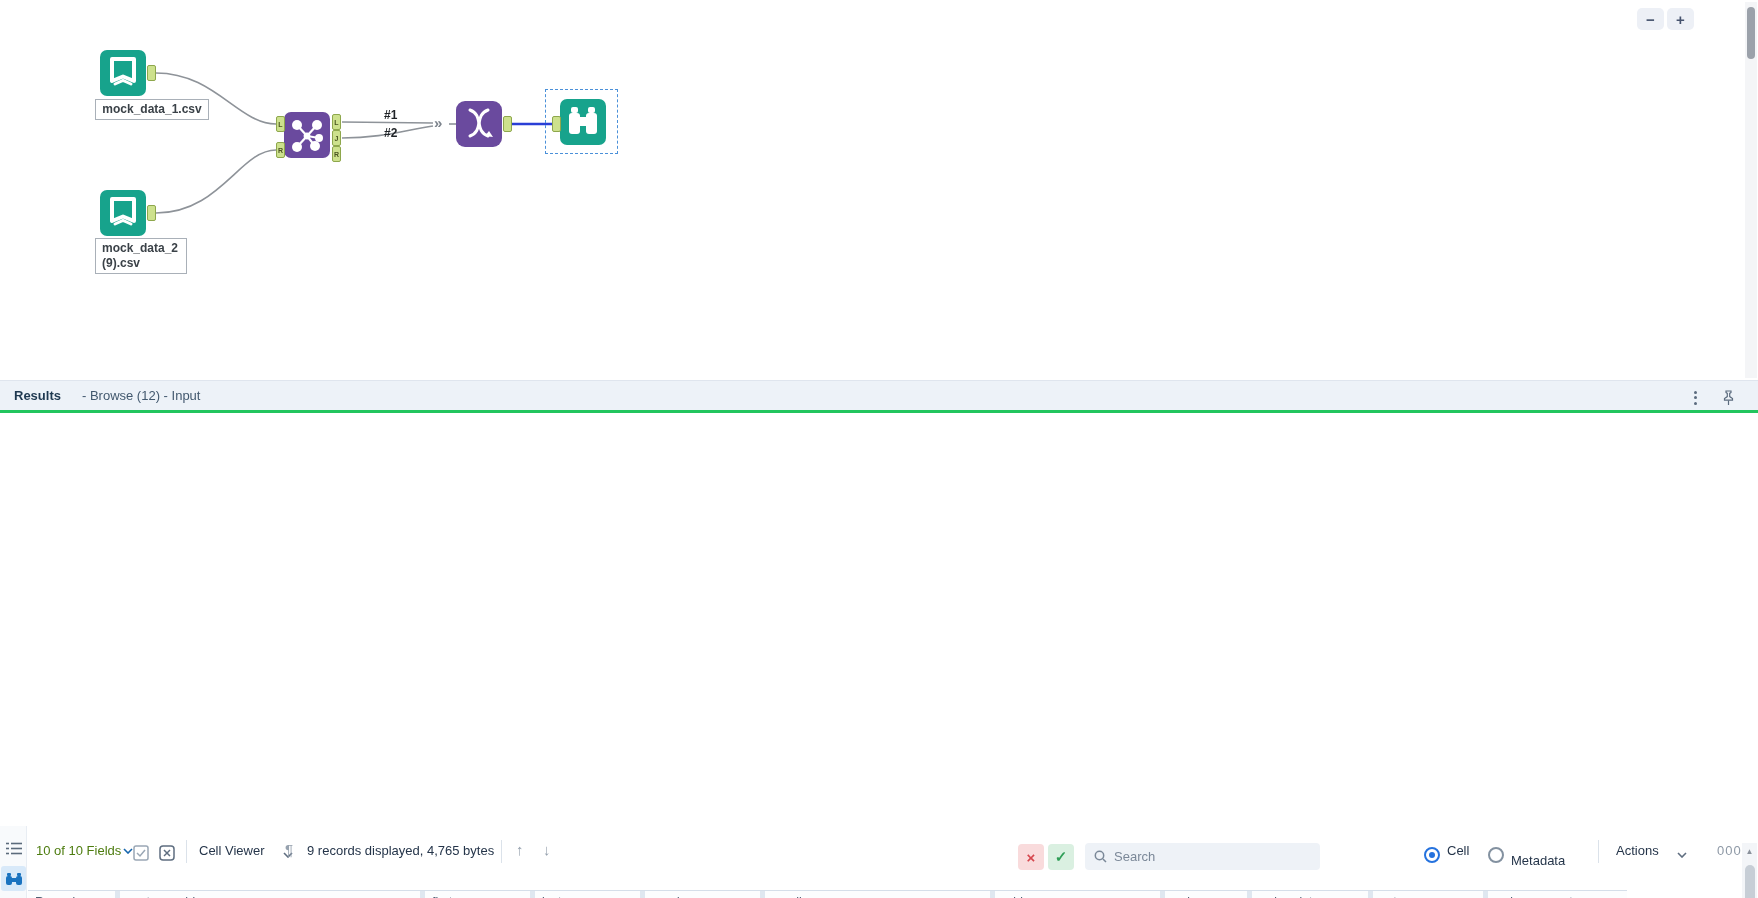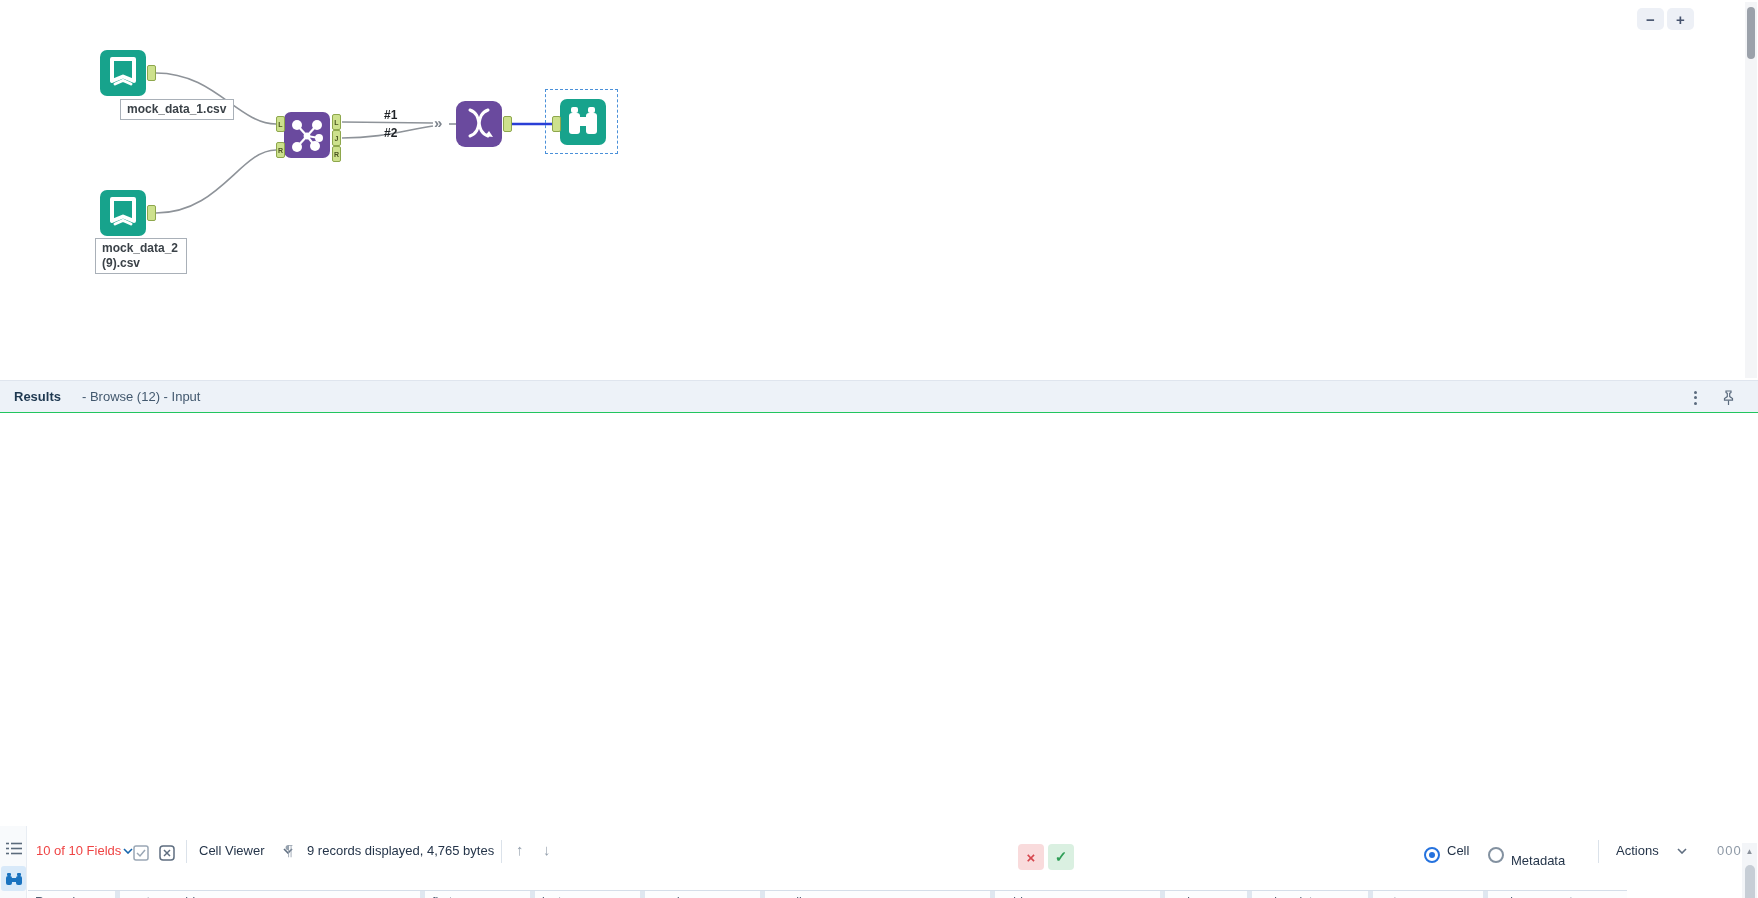--- a/index.html
+++ b/index.html
@@ -21,38 +21,38 @@
                 font-size:12px; font-weight:600; padding:2px 6px; white-space:pre-line; line-height:15px; }
   .wire-label { position:absolute; font-size:12px; font-weight:bold; color:#1f2327; }
   .multi-marker { position:absolute; font-size:15px; font-weight:bold; color:#7c838c; letter-spacing:-2px; }
   .selection-box { position:absolute; left:545px; top:89px; width:73px; height:65px;
                    border:1.6px dashed #4a90d9; background:transparent; }
   .canvas-vscroll { position:absolute; right:1px; top:2px; width:12px; height:376px; background:#f4f5f7; }
   .canvas-vscroll .thumb { position:absolute; left:2px; top:5px; width:8px; height:52px; background:#9ba1aa; border-radius:4px; }
 
   
   #results-header { position:absolute; left:0; top:380px; width:1758px; height:33px; background:#edf2f8;
-                    border-top:1px solid #dfe5ee; border-bottom:1px solid #22c55e; display:flex; align-items:center; }
+                    border-top:1px solid #dfe5ee; border-bottom:3px solid #22c55e; display:flex; align-items:center; }
   #results-header .title { margin-left:14px; font-size:13px; font-weight:bold; color:#1e3850; }
   #results-header .subtitle { margin-left:21px; font-size:13px; color:#42586e; }
   .hdr-icons { position:absolute; right:22px; top:0; height:33px; display:flex; align-items:center; gap:22px; }
   .kebab { display:flex; flex-direction:column; gap:2.5px; cursor:pointer; padding:2px; }
   .kebab i { width:3px; height:3px; background:#5b6b7e; border-radius:50%; }
 
   #results-body { position:absolute; left:0; top:413px; width:1758px; height:485px; background:#fff; }
 
   
   #left-strip { position:absolute; left:0; top:413px; width:27px; height:485px; background:#f8fafc; border-right:1px solid #e8edf3; }
   .strip-item { position:absolute; left:1px; width:25px; height:25px; display:flex; align-items:center; justify-content:center; border-radius:3px; cursor:pointer; }
   .strip-item.selected { background:#d8e9f9; }
 
   
   .tb-item { position:absolute; top:430px; font-size:13px; color:#25354a; }
-  .tb-link { color:#ef4444; cursor:pointer; display:flex; align-items:center; gap:2px; }
-  .tb-plain { display:flex; align-items:center; gap:18px; cursor:pointer; }
+  .tb-link { color:#4d7c0f; cursor:pointer; display:flex; align-items:center; gap:2px; }
+  .tb-plain { display:flex; align-items:flex-end; gap:18px; cursor:pointer; }
   .tb-divider { position:absolute; top:427px; width:1px; height:23px; background:#dbe2ea; }
   .tb-glyph { color:#97a2af; font-size:15px; cursor:pointer; }
   .sq-btn { position:absolute; top:431px; width:26px; height:26px; border-radius:4px; display:flex; align-items:center; justify-content:center;
             font-size:15px; font-weight:bold; cursor:pointer; }
   .sq-btn.red { background:#f9dbdc; color:#d6474e; }
   .sq-btn.green { background:#daf0e1; color:#2f9e57; }
   .searchbox { position:absolute; left:1085px; top:430px; width:235px; height:27px; background:#eef2f7; border-radius:4px;
                display:flex; align-items:center; padding:0 9px; gap:7px; }
   .searchbox input { border:none; outline:none; background:transparent; font-size:13px; color:#2c3e52; width:180px;
                      font-family:"Liberation Sans", sans-serif; }
@@ -101,21 +101,21 @@
     <div class="wire-label" style="left:384px; top:126px;">#2</div>
     <div class="multi-marker" style="left:434px; top:114px;">»</div>
 
     <div class="tool teal" style="left:100px; top:50px;">
       <svg width="46" height="46" viewBox="0 0 46 46">
         <path d="M12 9 H34 V31 L23 26.5 L12 31 Z" fill="none" stroke="#fff" stroke-width="4" stroke-linejoin="round"></path>
         <path d="M15 34 L23 30.5 L31 34" fill="none" stroke="#fff" stroke-width="3" stroke-linecap="round"></path>
       </svg>
     </div>
     <div class="anchor" style="left:147px; top:65px;"></div>
-    <div class="tool-label" style="left:95px; top:99px; width:114px; text-align:left;margin-left:25px;">mock_data_1.csv</div>
+    <div class="tool-label" style="left:95px; top:99px; width:114px; text-align:center;">mock_data_1.csv</div>
 
     <div class="tool teal" style="left:100px; top:190px;">
       <svg width="46" height="46" viewBox="0 0 46 46">
         <path d="M12 9 H34 V31 L23 26.5 L12 31 Z" fill="none" stroke="#fff" stroke-width="4" stroke-linejoin="round"></path>
         <path d="M15 34 L23 30.5 L31 34" fill="none" stroke="#fff" stroke-width="3" stroke-linecap="round"></path>
       </svg>
     </div>
     <div class="anchor" style="left:147px; top:205px;"></div>
     <div class="tool-label" style="left:95px; top:238px; width:92px;">mock_data_2
 (9).csv</div>
@@ -238,20 +238,27 @@
     </div>
     <div class="tb-item tb-glyph" style="left:285px; top:428px;">¶</div>
     <div class="tb-item" style="left:307px;">9 records displayed, 4,765 bytes</div>
     <div class="tb-divider" style="left:501px;"></div>
     <div class="tb-item tb-glyph" style="left:516px; top:428px;">↑</div>
     <div class="tb-item tb-glyph" style="left:543px; top:428px;">↓</div>
 
     <div class="sq-btn red" style="left:1018px;">×</div>
     <div class="sq-btn green" style="left:1048px;">✓</div>
 
+    <div class="searchbox">
+      <svg width="13" height="13" viewBox="0 0 13 13">
+        <circle cx="5.5" cy="5.5" r="4.2" fill="none" stroke="#7a8898" stroke-width="1.5"></circle>
+        <line x1="9" y1="9" x2="12" y2="12" stroke="#7a8898" stroke-width="1.5"></line>
+      </svg>
+      <input type="text" placeholder="Search" style="">
+    </div>
 
     <div class="radio on" style="left:1424px;"></div>
     <div class="tb-item" style="left:1447px;">Cell</div>
     <div class="radio off" style="left:1488px;"></div>
     <div class="tb-item" style="left:1511px;margin-top:10px;">Metadata</div>
     <div class="tb-divider" style="left:1598px;"></div>
     <div class="tb-item tb-plain" style="left:1616px;">
       <span>Actions</span>
       <svg width="10" height="6">
           <polyline points="1,1 5,5 9,1" stroke="#5f6e80" stroke-width="1.6" fill="none"></polyline>

